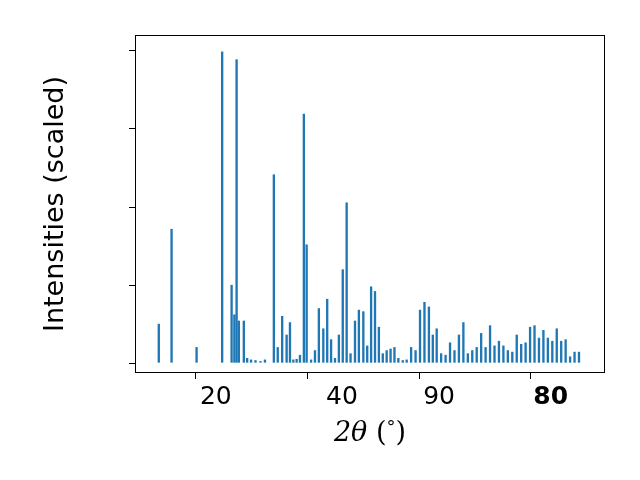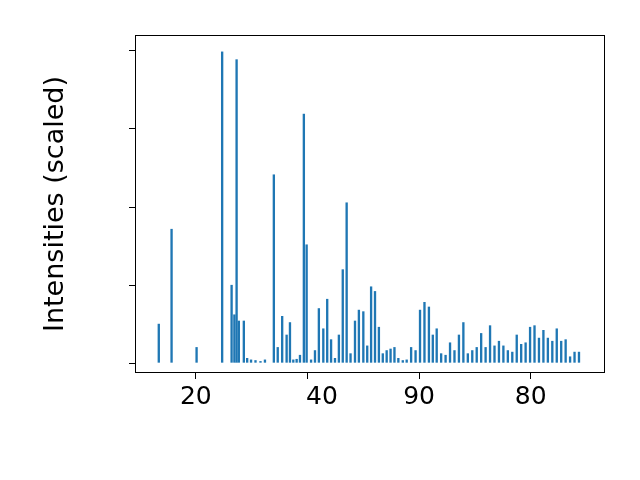--- a/index.html
+++ b/index.html
@@ -71,20 +71,21 @@
   }
   .xtick-label {
     position: absolute;
     top: 383px;
     font-size: 25px;
     color: #000000;
     line-height: 1;
     white-space: nowrap;
     text-align: center;
     transform: translateX(-50%);
+    margin-left: 20px;
   }
   #xlabel {
     position: absolute;
     left: 135px;
     top: 416px;
     width: 470px;
     text-align: center;
     font-size: 27px;
     color: #000000;
     white-space: nowrap;
@@ -117,21 +118,21 @@
     </div>
 
   <div id="xtick-layer">
       <div class="xtick-mark" style="left: 195.243px;"></div>
       <div class="xtick-label" style="left: 195.843px;">20</div>
       <div class="xtick-mark" style="left: 306.882px;"></div>
       <div class="xtick-label" style="left: 322px;">40</div>
       <div class="xtick-mark" style="left: 418.521px;"></div>
       <div class="xtick-label" style="left: 419.121px;">90</div>
       <div class="xtick-mark" style="left: 530.16px;"></div>
-      <div class="xtick-label" style="left: 530.76px;">80</div>
+      <div class="xtick-label" style="left: 530.76px; font-weight: bold;">80</div>
     </div>
 
   <div id="axes">
     <svg id="plot-canvas" viewBox="0 0 470 338" preserveAspectRatio="none">
         <rect x="21.71" y="289.49" width="2.34" height="39.12" fill="#1f77b4"></rect>
         <rect x="34.55" y="194.04" width="2.34" height="134.57" fill="#1f77b4"></rect>
         <rect x="59.67" y="312.96" width="2.34" height="15.65" fill="#1f77b4"></rect>
         <rect x="85.35" y="15.65" width="2.34" height="312.96" fill="#1f77b4"></rect>
         <rect x="94.84" y="250.37" width="2.34" height="78.24" fill="#1f77b4"></rect>
         <rect x="97.63" y="280.10" width="2.34" height="48.51" fill="#1f77b4"></rect>
@@ -213,14 +214,18 @@
         <rect x="416.92" y="306.70" width="2.34" height="21.91" fill="#1f77b4"></rect>
         <rect x="421.38" y="294.19" width="2.34" height="34.43" fill="#1f77b4"></rect>
         <rect x="425.85" y="306.70" width="2.34" height="21.91" fill="#1f77b4"></rect>
         <rect x="430.31" y="305.14" width="2.34" height="23.47" fill="#1f77b4"></rect>
         <rect x="434.78" y="322.35" width="2.34" height="6.26" fill="#1f77b4"></rect>
         <rect x="439.24" y="317.66" width="2.34" height="10.95" fill="#1f77b4"></rect>
         <rect x="443.71" y="317.66" width="2.34" height="10.95" fill="#1f77b4"></rect>
       </svg>
   </div>
 
+  <div id="xlabel">
+    <span class="mathvar">2</span><span class="mathvar">θ</span>
+    <span class="paren">(</span><span class="deg">°</span><span class="paren">)</span>
+  </div>
 
 </div>
 
 </body></html>

